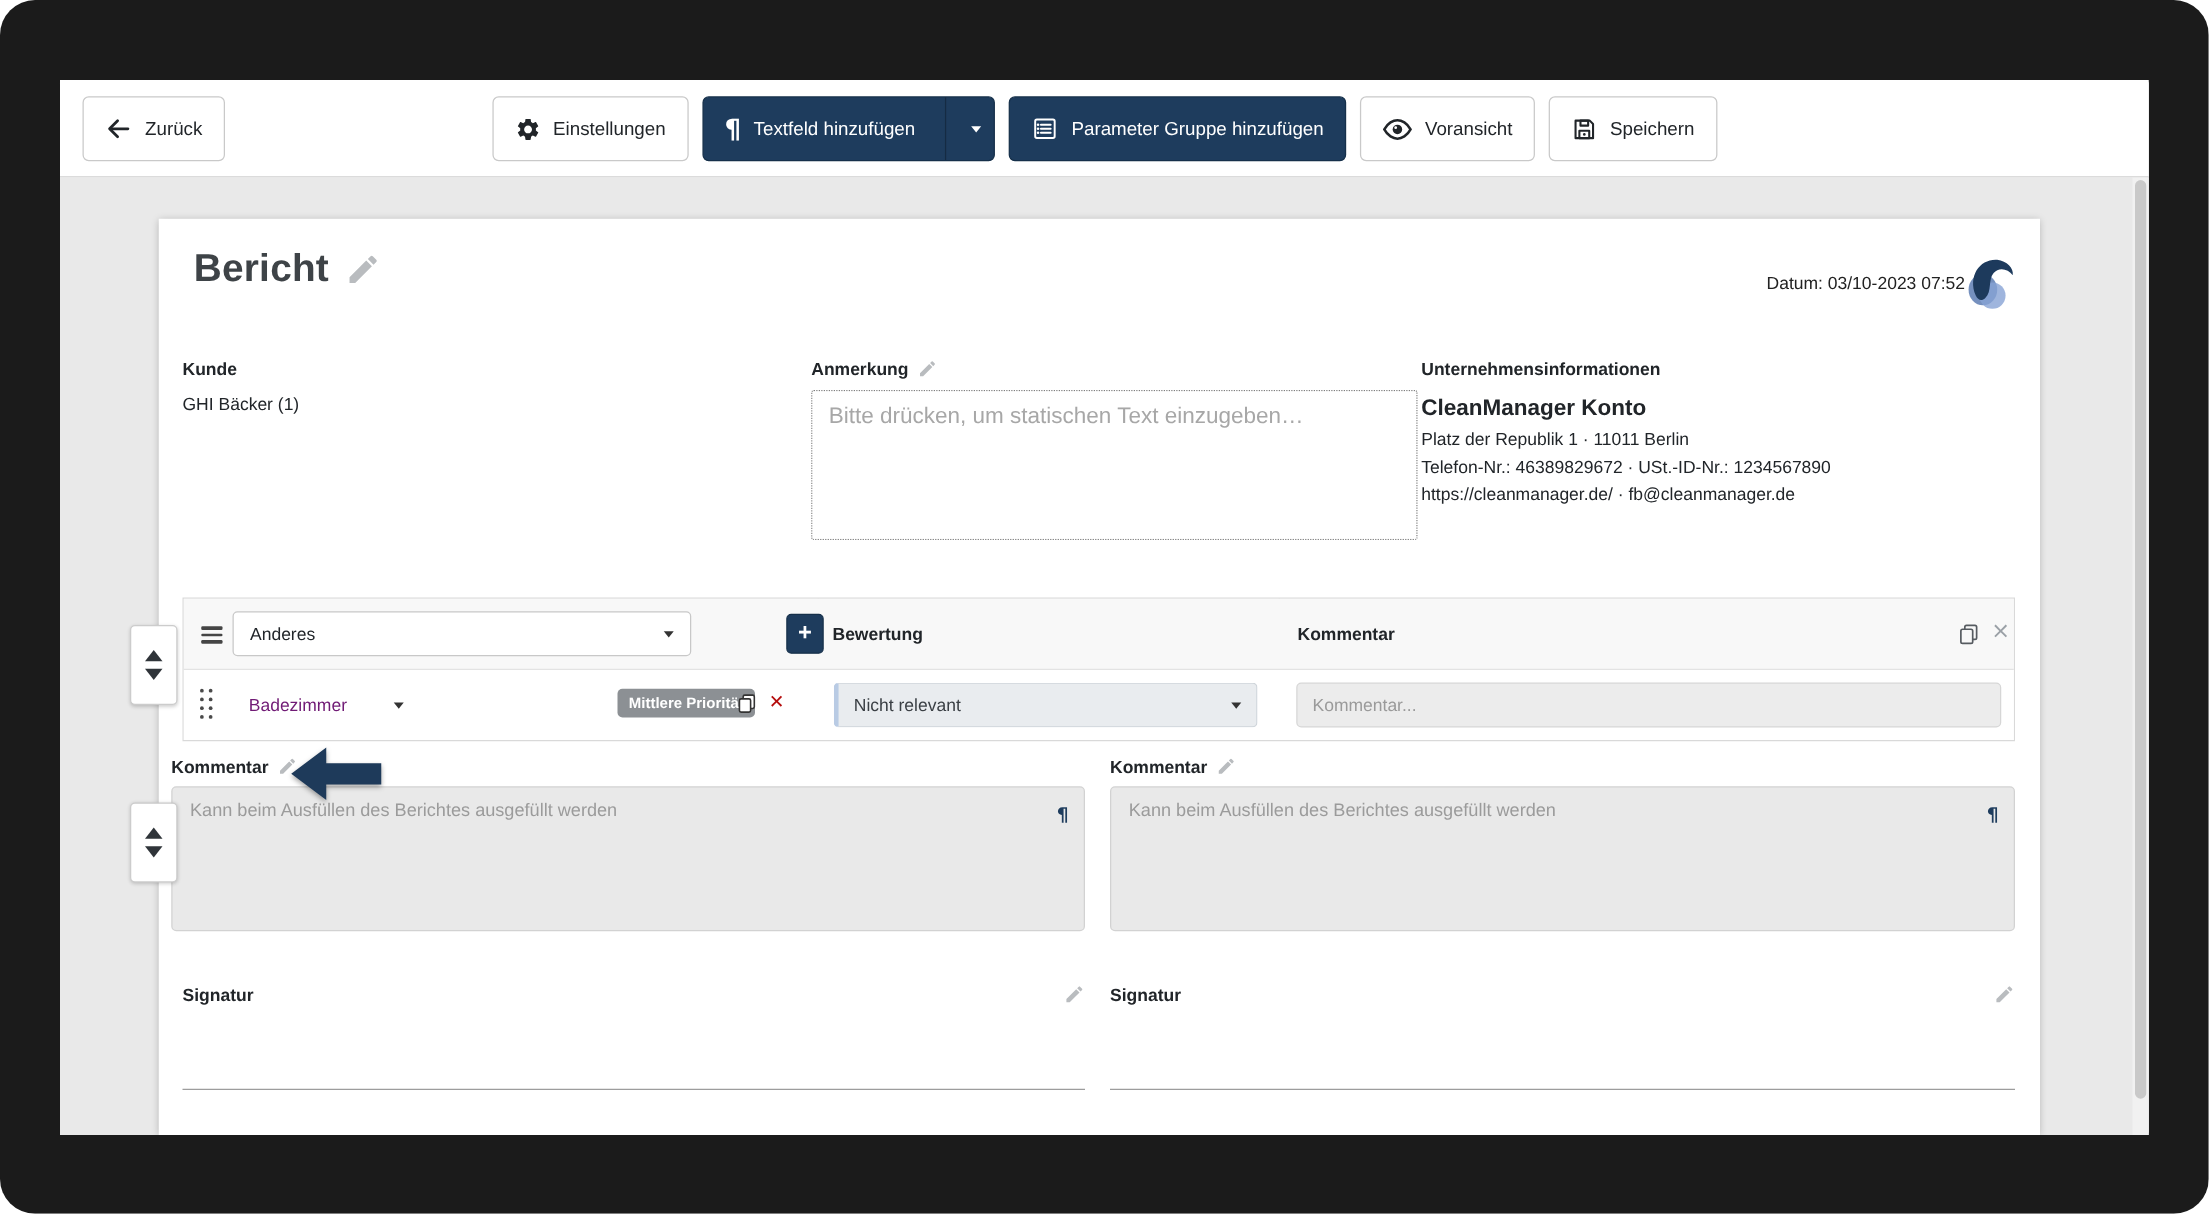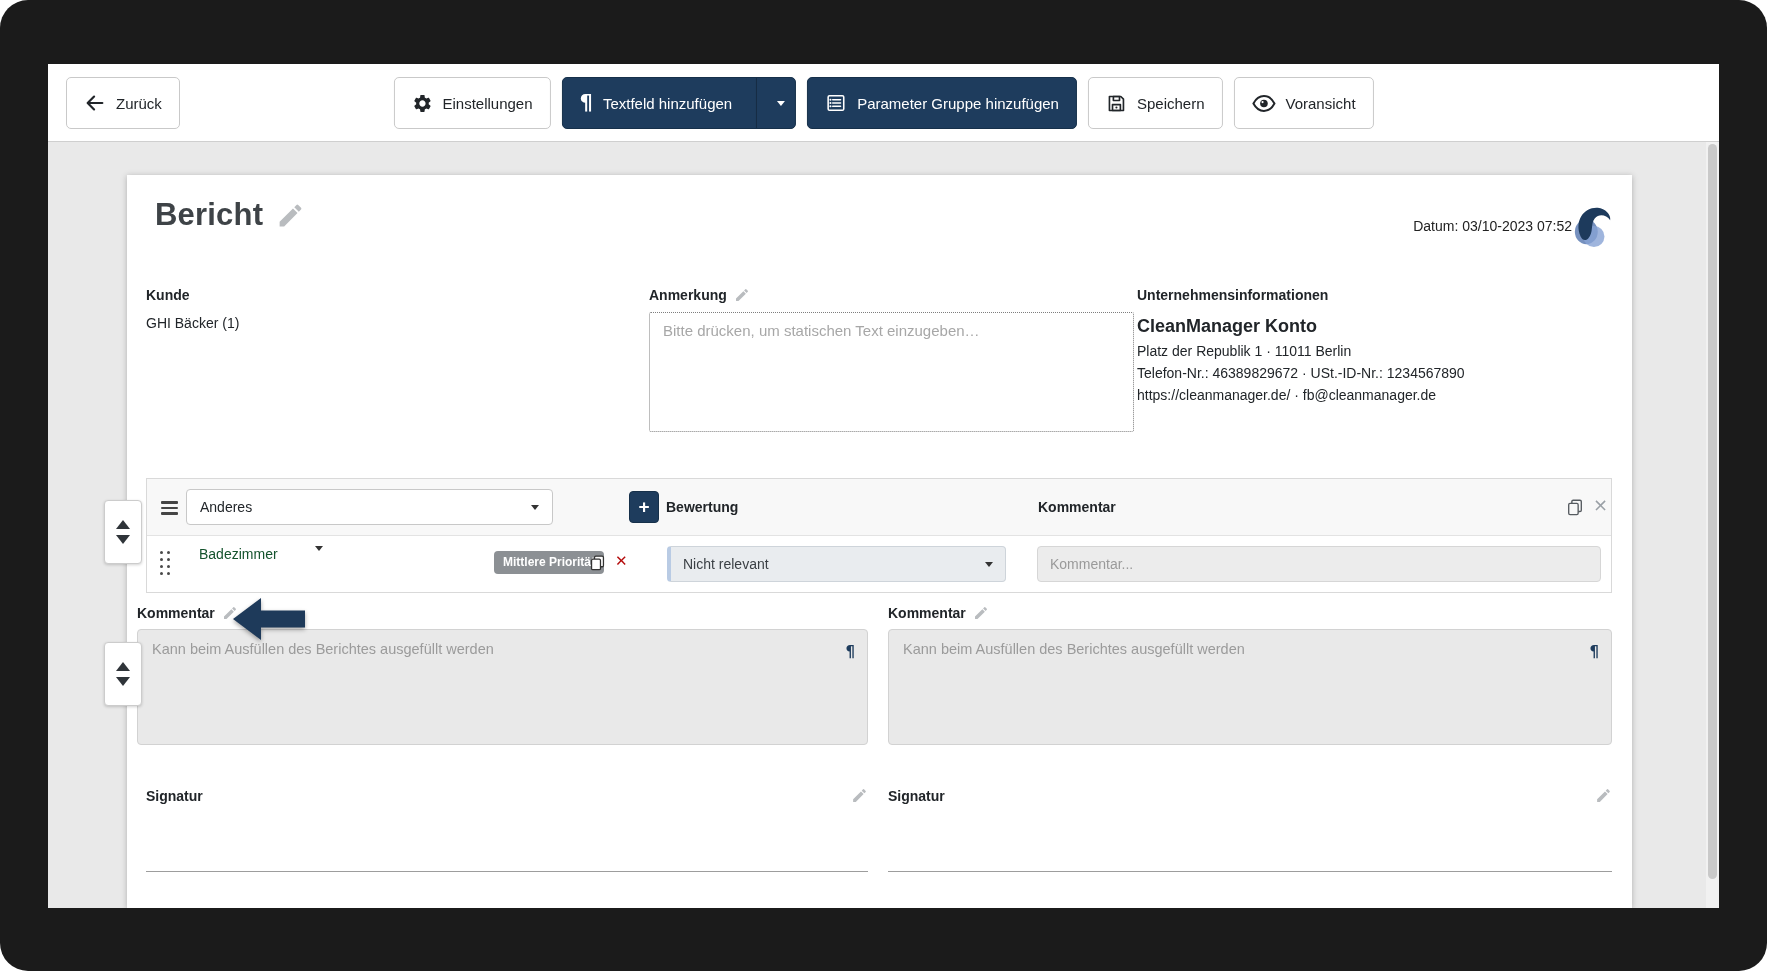--- a/index.html
+++ b/index.html
@@ -34,21 +34,21 @@
   .report-date { font-size:14px; color:#222; }
 
   .label { font-size:14px; font-weight:bold; color:#212529; }
   .label-row { display:flex; align-items:center; gap:7px; }
 
   .customer { position:absolute; left:19px; top:112px; }
   .customer-value { margin-top:12px; font-size:14px; color:#212529; }
 
   .note { position:absolute; left:510px; top:112px; width:485px;margin-left:12px; }
   .note-box { margin-top:9px; width:100%; height:120px; border:1.5px dotted #7e7e7e; border-radius:2px;
-              background:#fff; resize:none; outline:none; padding:9px 13px; font-size:15px;
+              background:#fff; resize:none; outline:none; padding:9px 13px; font-size:18px;
               font-family:"Liberation Sans","DejaVu Sans",sans-serif; color:#ef4444; }
   .note-box::placeholder { color:#a7a7a7; }
 
   .company { position:absolute; left:1010px; top:112px; width:480px; }
   .company-name { margin-top:13px; font-size:18px; font-weight:bold; color:#212529; }
   .company-line { margin-top:7px; font-size:14px; color:#212529; line-height:15px; }
 
   
   .group { position:absolute; left:19px; top:303px; width:1466px; height:115px;
            border:1px solid #d9d9d9; background:#fff; }
@@ -67,21 +67,21 @@
   .hdr-rating { position:absolute; left:519px; top:20px;text-align:center; }
   .hdr-comment { position:absolute; left:891px; top:20px; }
   .icon-copy { display:inline-flex; cursor:pointer; }
   .group-copy { position:absolute; left:1419px; top:19px; }
   .group-close { position:absolute; left:1446px; top:16px; font-size:18px; color:#9aa0a6; cursor:pointer;
                  font-family:"DejaVu Sans",sans-serif; line-height:20px; }
   .grip { position:absolute; left:13px; top:15px; display:grid; grid-template-columns:repeat(2,5px);
           grid-auto-rows:5px; gap:2px; cursor:grab; }
   .grip i { width:3px; height:3px; background:#4a4a4a; border-radius:50%; }
   .select-plain { position:absolute; left:39px; top:10px; width:150px; height:36px; display:flex;
-                  align-items:flex-start; padding:0 13px; font-size:14px; color:#14532d; cursor:pointer;
+                  align-items:center; padding:0 13px; font-size:14px; color:#701a75; cursor:pointer;
                   border-radius:4px; }
   .select-plain .caret { margin-left:auto; }
   .badge { position:absolute; left:347px; top:15px; background:#8c9094; color:#fff; font-size:12px;
            font-weight:bold; padding:4px 9px 5px; border-radius:4px; }
   .row-copy { position:absolute; left:442px; top:18px; }
   .row-x { position:absolute; left:468px; top:16px; color:#b50d0d; font-weight:bold; font-size:15px;
            cursor:pointer; font-family:"DejaVu Sans",sans-serif; }
   .select-gray { position:absolute; left:520px; top:10px; width:339px; height:36px; background:#e9ecef;
                  border:1px solid #ced4da; border-left:4px solid #b9cbe4; border-radius:4px;
                  display:flex; align-items:center; padding:0 12px; font-size:14px; color:#3a3f44; cursor:pointer; }
@@ -184,39 +184,39 @@
                 <rect x="3.5" y="4" width="17" height="16" rx="1.5"></rect>
                 <path d="M8.5 8.5h8.5M8.5 12h8.5M8.5 15.5h8.5" stroke-linecap="round"></path>
                 <path d="M6 8.5h.01M6 12h.01M6 15.5h.01" stroke-width="2.3" stroke-linecap="round"></path>
               </svg>
           </span>
           <span>Parameter Gruppe hinzufügen</span>
         </button>
 
         <button class="btn">
           <span style="display:flex">
+            <svg viewBox="0 0 24 18" width="24" height="19">
+                <path d="M1.5 9c2.6-5 7.2-7.4 10.5-7.4S19.9 4 22.5 9c-2.6 5-7.2 7.4-10.5 7.4S4.1 14 1.5 9Z" fill="none" stroke="#212529" stroke-width="2"></path>
+                <circle cx="12" cy="9" r="3.8" fill="#212529"></circle>
+                <circle cx="10.6" cy="7.6" r="1.1" fill="#fff"></circle>
+              </svg>
+          </span>
+          <span>Voransicht</span>
+        </button>
+
+        <button class="btn">
+          <span style="display:flex">
             <svg viewBox="0 0 24 24" width="21" height="21" fill="none" stroke="#212529" stroke-width="1.9" stroke-linejoin="round">
                 <path d="M4 4h13l3 3v13H4z"></path>
                 <rect x="8.5" y="4" width="7" height="4.6"></rect>
                 <rect x="7.5" y="13.2" width="9" height="6.8"></rect>
                 <circle cx="12" cy="16.6" r="1.2" fill="#212529" stroke="none"></circle>
               </svg>
           </span>
           <span>Speichern</span>
-        </button>
-
-        <button class="btn">
-          <span style="display:flex">
-            <svg viewBox="0 0 24 18" width="24" height="19">
-                <path d="M1.5 9c2.6-5 7.2-7.4 10.5-7.4S19.9 4 22.5 9c-2.6 5-7.2 7.4-10.5 7.4S4.1 14 1.5 9Z" fill="none" stroke="#212529" stroke-width="2"></path>
-                <circle cx="12" cy="9" r="3.8" fill="#212529"></circle>
-                <circle cx="10.6" cy="7.6" r="1.1" fill="#fff"></circle>
-              </svg>
-          </span>
-          <span>Voransicht</span>
         </button>
       </div>
     </div>
 
     <div class="content">
 
       <div class="card">
 
         <div class="page-title-row">
           <span class="page-title">Bericht</span>

